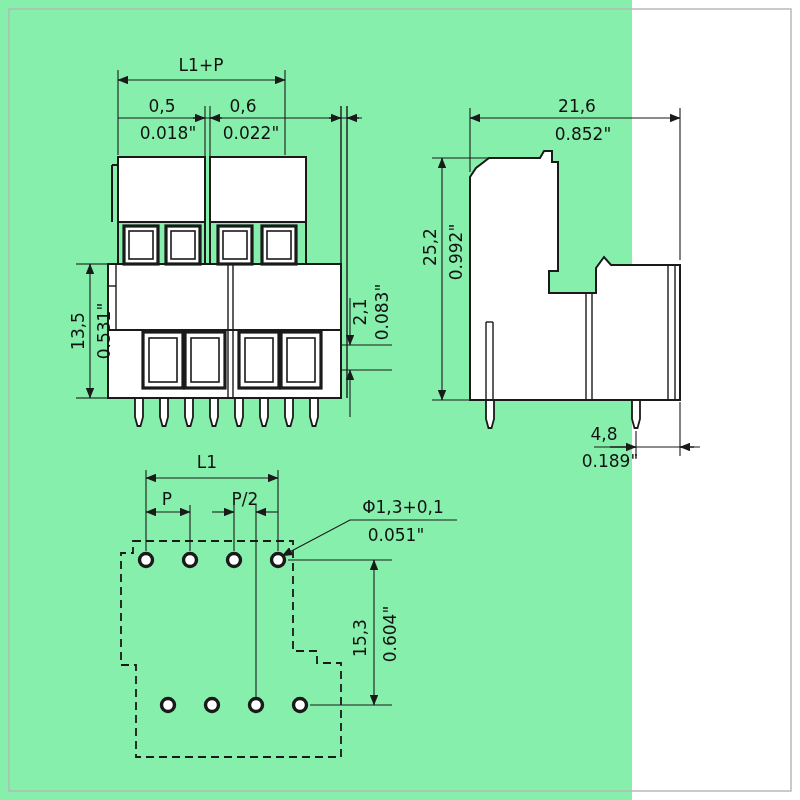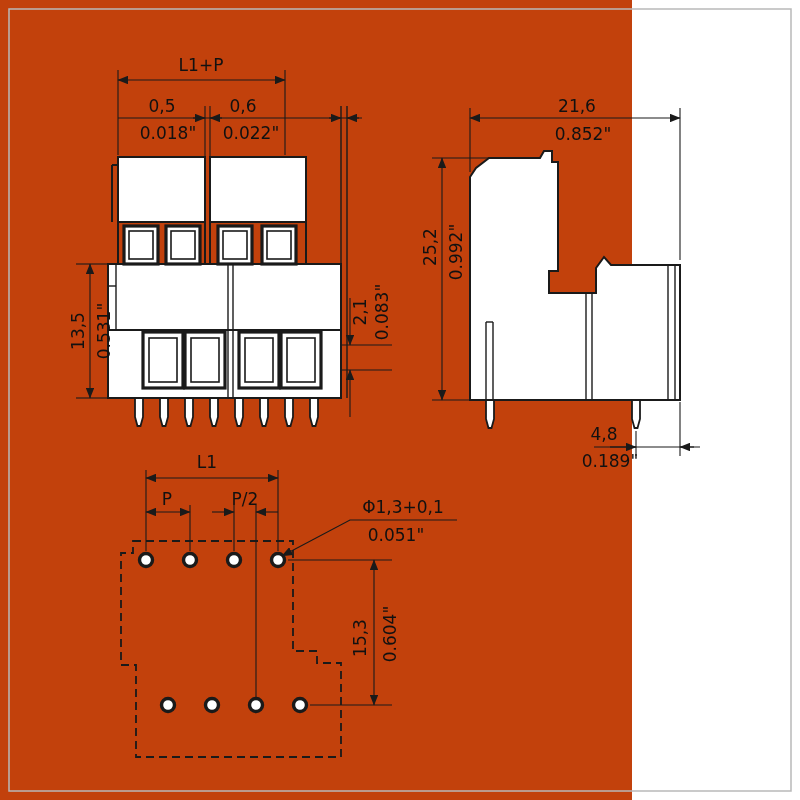--- a/index.html
+++ b/index.html
@@ -1,16 +1,16 @@
 <!DOCTYPE html>
 <html><head>
 <meta charset="utf-8">
 <style>
   html, body { margin: 0; padding: 0; background: #ffffff; }
-  .stage { width: 632px; height: 800px; position: relative; background: #c2410c; }
+  .stage { width: 632px; height: 800px; position: relative; background: #86efac; }
   svg { font-family: "DejaVu Sans", sans-serif; }
   text { fill: #111111; font-size: 17px; }
   .outline { fill: #ffffff; stroke: #1a1a1a; stroke-width: 2; }
   .body-line { stroke: #1a1a1a; stroke-width: 2; fill: none; }
   .thin-line { stroke: #1a1a1a; stroke-width: 1.4; fill: none; }
   .clamp { fill: #ffffff; stroke: #1a1a1a; stroke-width: 3.2; }
   .clamp-inner { fill: none; stroke: #1a1a1a; stroke-width: 1.6; }
   .pin { fill: #ffffff; stroke: #1a1a1a; stroke-width: 1.8; }
   .dim { stroke: #1a1a1a; stroke-width: 1.1; fill: none; }
   .dashed { stroke: #1a1a1a; stroke-width: 1.8; fill: none; stroke-dasharray: 8 5; }

